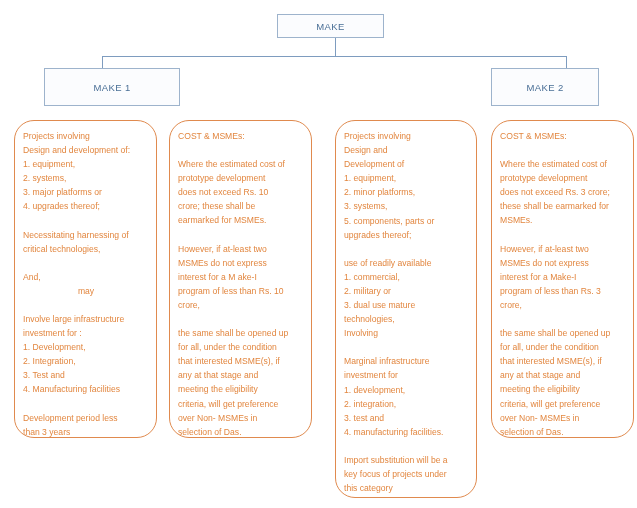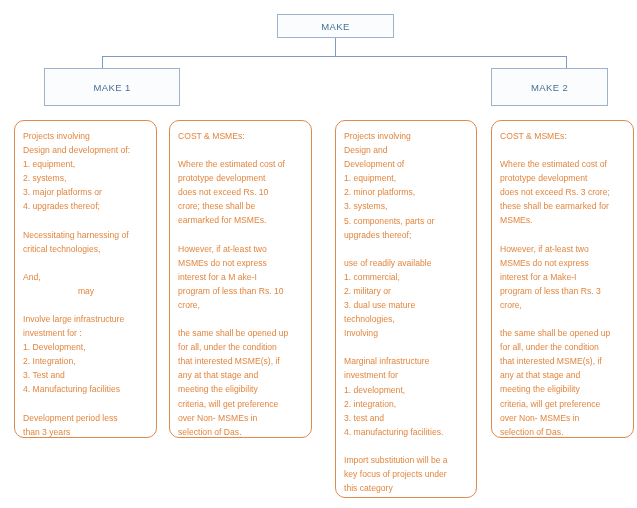--- a/index.html
+++ b/index.html
@@ -22,44 +22,44 @@
     border: 1px solid #9db3cc;
     background: #fbfcfe;
     color: #4a6f96;
     font-size: 9.5px;
     letter-spacing: 0.4px;
     display: flex;
     align-items: center;
     justify-content: center;
     text-align: center;
   }
-  #make-root  { left: 277px; top: 14px; width: 117px; height: 24px; }
+  #make-root  { left: 277px; top: 14px; width: 107px; height: 24px; }
   #make-one   { left: 44px;  top: 68px; width: 136px; height: 38px; }
-  #make-two   { left: 491px; top: 68px; width: 117px; height: 38px; }
+  #make-two   { left: 491px; top: 68px; width: 108px; height: 38px; }
 
   
   .conn {
     position: absolute;
     background: #7e9cbf;
   }
   
   #conn-stem   { left: 335px; top: 38px;  width: 1px;  height: 18px; }
   
   #conn-bus    { left: 102px; top: 56px;  width: 465px; height: 1px; }
   
   #conn-left   { left: 102px; top: 56px;  width: 1px;  height: 12px; }
   
   #conn-right  { left: 566px; top: 56px;  width: 1px;  height: 12px; }
 
   
   .panel {
     position: absolute;
     box-sizing: border-box;
     border: 1.3px solid #e08a4e;
-    border-radius: 10px;
+    border-radius: 20px;
     background: #ffffff;
     color: #e2863f;
     font-size: 8.6px;
     line-height: 14.1px;
     padding: 8px 7px 16px 8px;
     overflow: hidden;
   }
   #panel-1 { left: 14px;  top: 120px; width: 143px; height: 318px; }
   #panel-2 { left: 169px; top: 120px; width: 143px; height: 318px; }
   #panel-3 { left: 335px; top: 120px; width: 142px; height: 378px; }

